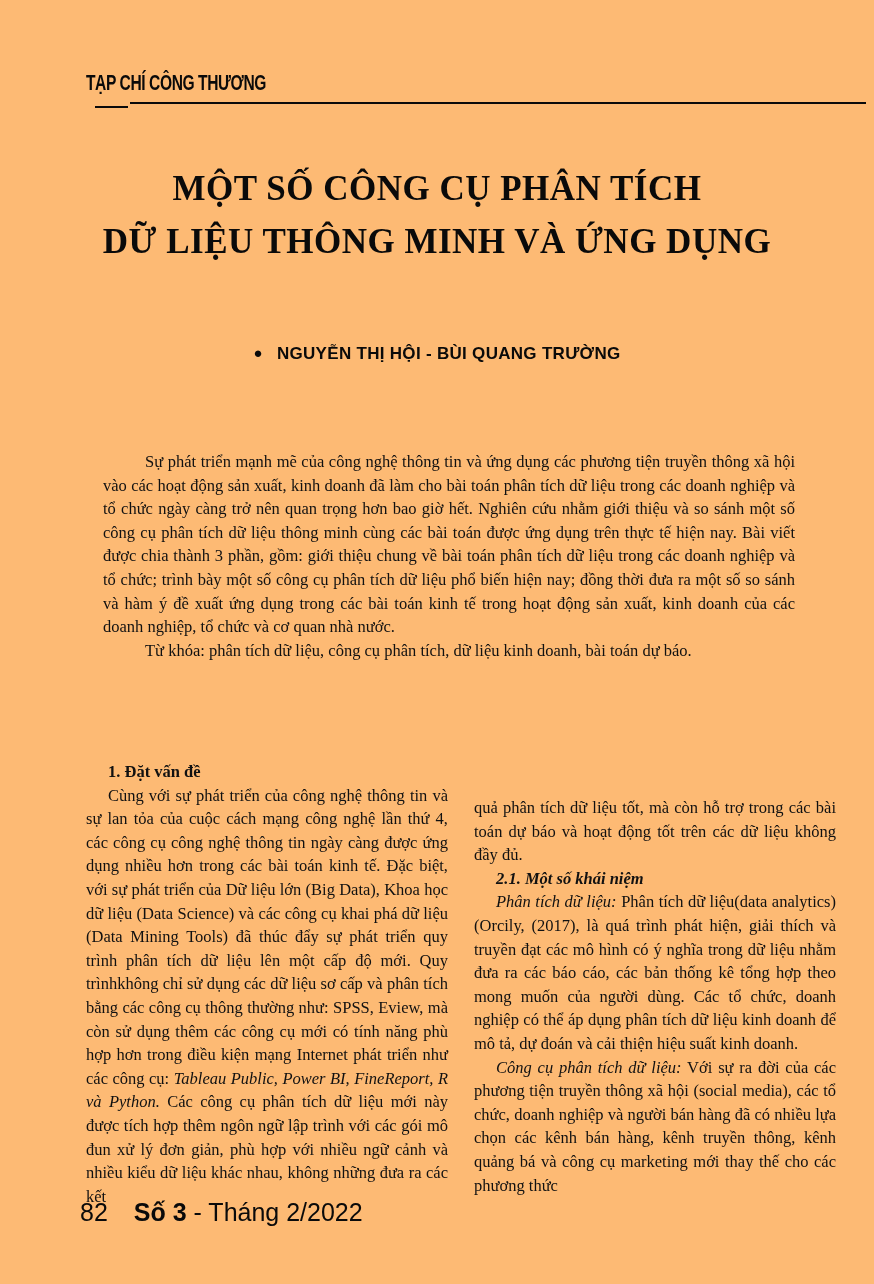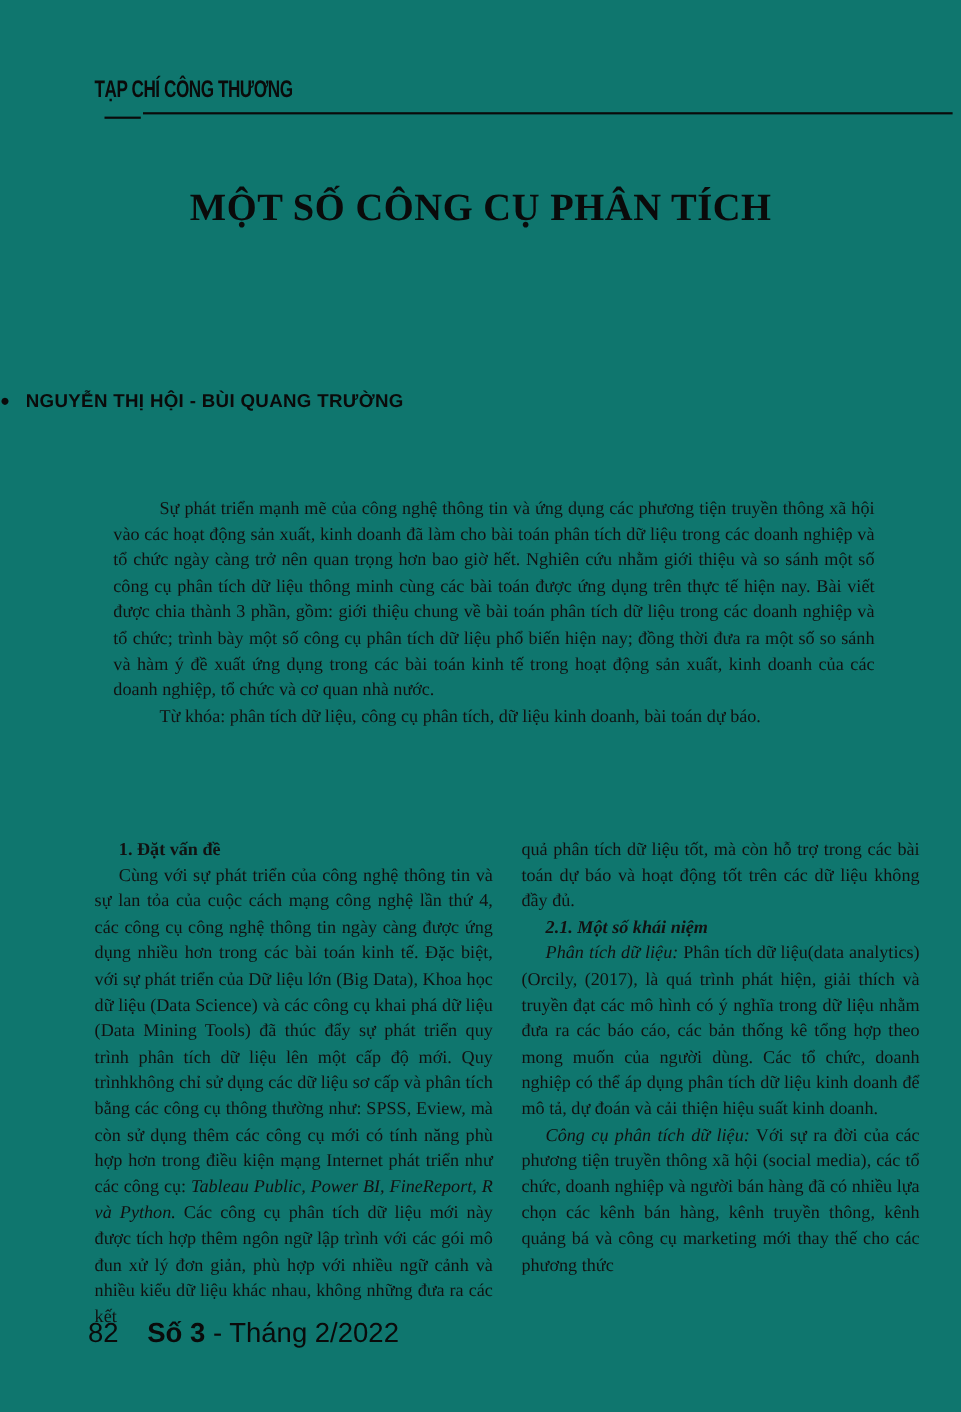--- a/index.html
+++ b/index.html
@@ -1,20 +1,20 @@
 <!DOCTYPE html>
 <html lang="vi"><head>
 <meta charset="utf-8">
 <style>
   html, body { margin: 0; padding: 0; background: #e8e8e8; }
   .page {
     position: relative;
     width: 874px; height: 1284px;
     margin: 0 auto;
-    background: #0f766e;
+    background: #fdba74;
     color: #111111;
     font-family: "Liberation Serif", serif;
     overflow: hidden;
   }
 
   
   .masthead {
     position: absolute; left: 86px; top: 70px;
     font-family: "Liberation Sans", sans-serif;
     font-weight: 700;
@@ -43,27 +43,26 @@
     font-weight: 700;
     font-size: 35px;
     line-height: 53px;
     letter-spacing: 0.5px;
     color: #0a0a0a;
   }
 
   
   .author-line {
     position: absolute; left: 0; top: 344px; width: 100%;
-    text-align: left;
+    text-align: center;
     font-family: "Liberation Sans", sans-serif;
     font-weight: 700;
     font-size: 17px;
     letter-spacing: 0.3px;
     color: #0a0a0a;
-    margin-top: 11px;
   }
   .author-line .bullet { font-size: 15px; margin-right: 9px; position: relative; top: -1px; }
 
   
   .abstract {
     position: absolute; left: 103px; top: 450px; width: 692px;
     font-size: 16.5px; line-height: 23.6px;
     text-align: justify;
   }
   .abstract-label {
@@ -82,21 +81,21 @@
   }
   .col { width: 362px; font-size: 16.5px; line-height: 23.6px; text-align: justify; }
   .col h2, .col h3 {
     margin: 0; padding-left: 22px;
     font-size: 16.5px; line-height: 23.6px;
     font-weight: 700;
   }
   .col h3 { font-style: italic; }
   .col p { margin: 0; }
   .col p.indent { text-indent: 22px; }
-  .col p.noindent { text-indent: 0; }
+  .col p.noindent { text-indent: 0; margin-top: 36px; }
   .col i { font-style: italic; }
 
   
   .page-footer {
     position: absolute; left: 80px; top: 1198px;
     display: flex; align-items: baseline; gap: 26px;
     font-family: "Liberation Sans", sans-serif;
     color: #0a0a0a;
   }
   .page-footer .pagenum { font-size: 25px; font-weight: 400; }
@@ -107,21 +106,21 @@
 <body>
 
 <div class="page">
 
   <div class="masthead">TẠP CHÍ CÔNG THƯƠNG</div>
   <div class="rule-dash"></div>
   <div class="rule-main"></div>
 
   <h1 class="article-title">
     <span>MỘT SỐ CÔNG CỤ PHÂN TÍCH</span><br>
-    <br>
+    <span>DỮ LIỆU THÔNG MINH VÀ ỨNG DỤNG</span><br>
   </h1>
 
   <div class="author-line">
     <span class="bullet">●</span>
     <span>NGUYỄN THỊ HỘI - BÙI QUANG TRƯỜNG</span>
   </div>
 
   <section class="abstract">
     <p class="abstract-text">Sự phát triển mạnh mẽ của công nghệ thông tin và ứng dụng các phương tiện truyền thông xã hội vào các hoạt động sản xuất, kinh doanh đã làm cho bài toán phân tích dữ liệu trong các doanh nghiệp và tổ chức ngày càng trở nên quan trọng hơn bao giờ hết. Nghiên cứu nhằm giới thiệu và so sánh một số công cụ phân tích dữ liệu thông minh cùng các bài toán được ứng dụng trên thực tế hiện nay. Bài viết được chia thành 3 phần, gồm: giới thiệu chung về bài toán phân tích dữ liệu trong các doanh nghiệp và tổ chức; trình bày một số công cụ phân tích dữ liệu phổ biến hiện nay; đồng thời đưa ra một số so sánh và hàm ý đề xuất ứng dụng trong các bài toán kinh tế trong hoạt động sản xuất, kinh doanh của các doanh nghiệp, tổ chức và cơ quan nhà nước.</p>
     <p class="keywords">

